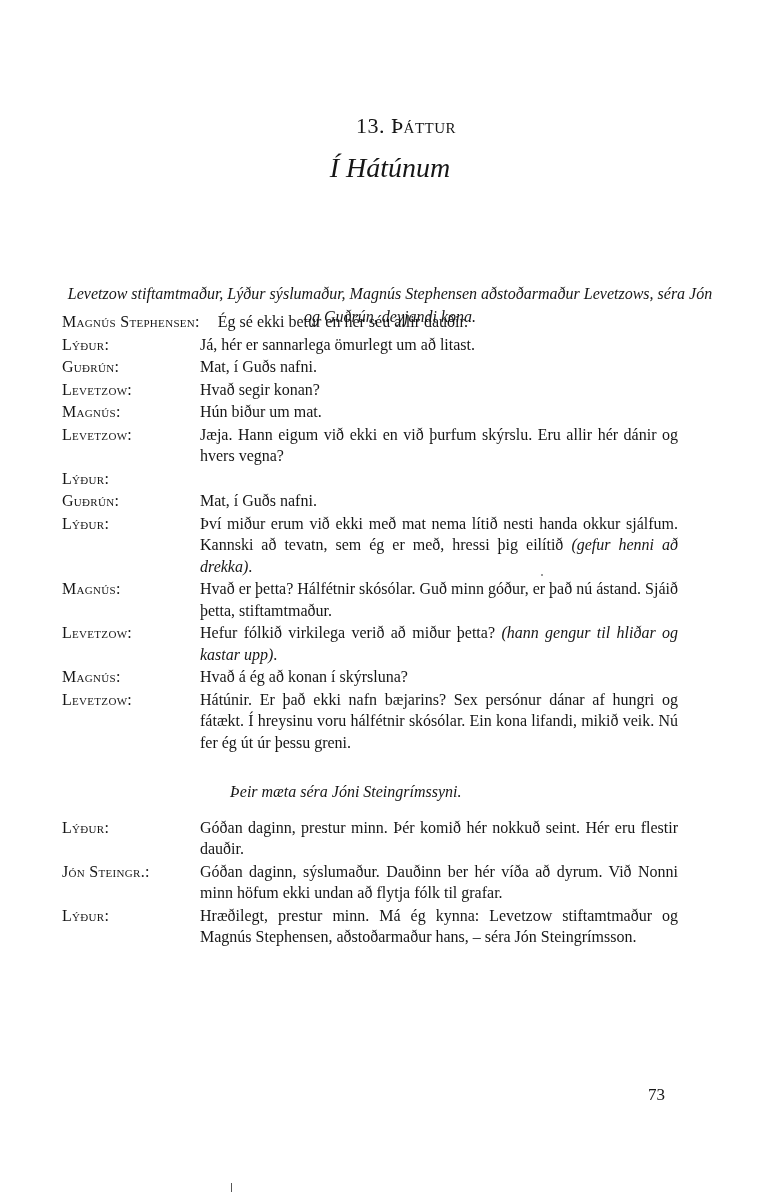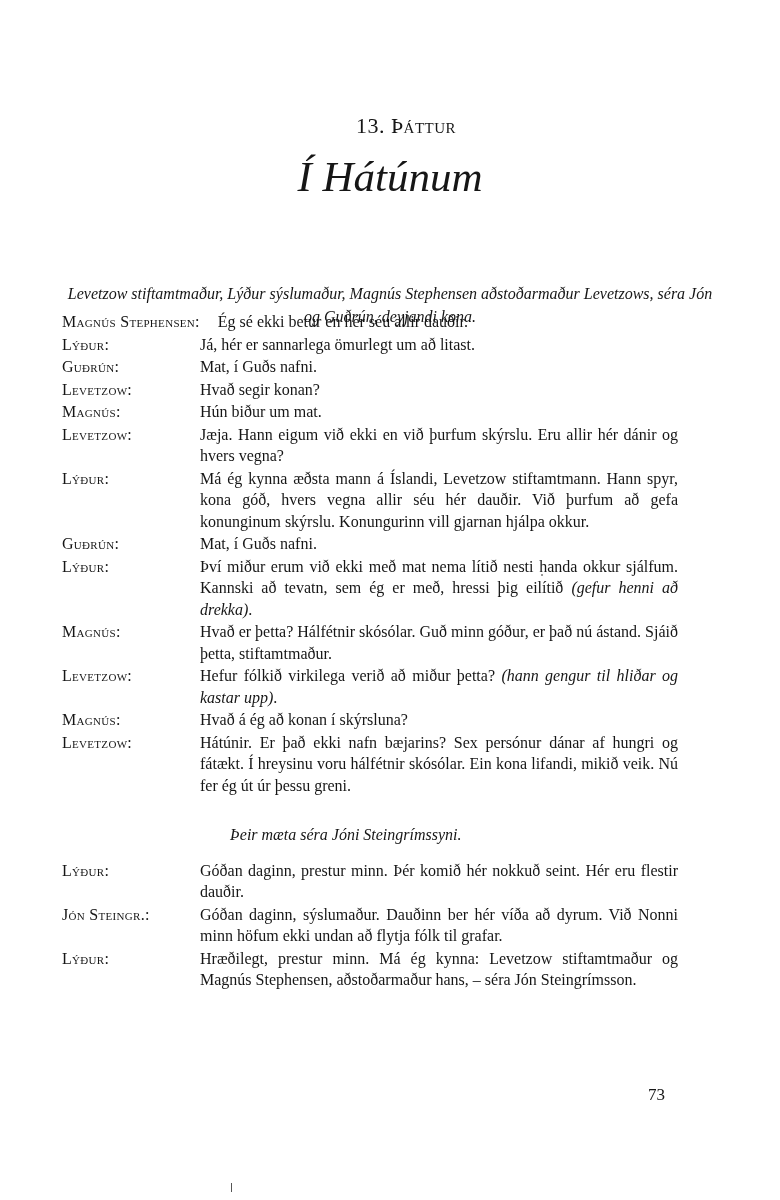--- a/index.html
+++ b/index.html
@@ -2,21 +2,21 @@
 <html><head>
 <meta charset="utf-8">
 <style>
   html, body { margin: 0; padding: 0; background: #ffffff; }
   body { width: 780px; height: 1200px; position: relative; overflow: hidden;
          font-family: "Liberation Serif", "DejaVu Serif", serif; color: #161616; }
   .chapter-num { position: absolute; top: 113px; left: 16px; width: 780px; text-align: center;
                  font-size: 22px; letter-spacing: 0.5px; }
   .chapter-num .sc { font-variant: small-caps; }
   .chapter-title { position: absolute; top: 152px; left: 0; width: 780px; text-align: center;
-                   font-size: 43px; font-style: italic; }
+                   font-size: 28px; font-style: italic; }
   .cast { position: absolute; top: 238px; left: 60px; width: 660px; text-align: center;
           font-style: italic; font-size: 16px; line-height: 23px; margin-top: 44px; }
   .dialogue { position: absolute; top: 311px; left: 62px; width: 616px; }
   .line { display: flex; font-size: 16px; line-height: 21.5px; margin-bottom: 1px; }
   .speaker { width: 138px; flex: 0 0 138px; font-variant: small-caps; letter-spacing: 0.3px; }
   .speaker.wide { width: auto; flex: 0 0 auto; margin-right: 18px; }
   .speech { flex: 1; text-align: justify; }
   .speech i { font-style: italic; }
   .stage { font-style: italic; font-size: 16px; line-height: 21.5px;
            padding-left: 168px; margin: 28px 0 14px 0; }
@@ -54,21 +54,20 @@
   <div class="line">
     <span class="speaker">Magnús:</span>
     <span class="speech">Hún biður um mat.</span>
   </div>
   <div class="line">
     <span class="speaker">Levetzow:</span>
     <span class="speech">Jæja. Hann eigum við ekki en við þurfum skýrslu. Eru allir hér dánir og hvers vegna?</span>
   </div>
   <div class="line">
     <span class="speaker">Lýður:</span>
-    <span class="speech">Má ég kynna æðsta mann á Íslandi, Levetzow stiftamtmann. Hann spyr, kona góð, hvers vegna allir séu hér dauðir. Við þurfum að gefa konunginum skýrslu. Konungurinn vill gjarnan hjálpa okkur.</span>
   </div>
   <div class="line">
     <span class="speaker">Guðrún:</span>
     <span class="speech">Mat, í Guðs nafni.</span>
   </div>
   <div class="line">
     <span class="speaker">Lýður:</span>
     <span class="speech"><span>Því miður erum við ekki með mat nema lítið nesti handa okkur sjálfum. Kannski að tevatn, sem ég er með, hressi þig eilítið</span> <i>(gefur henni að drekka)</i><span>.</span></span>
   </div>
   <div class="line">

